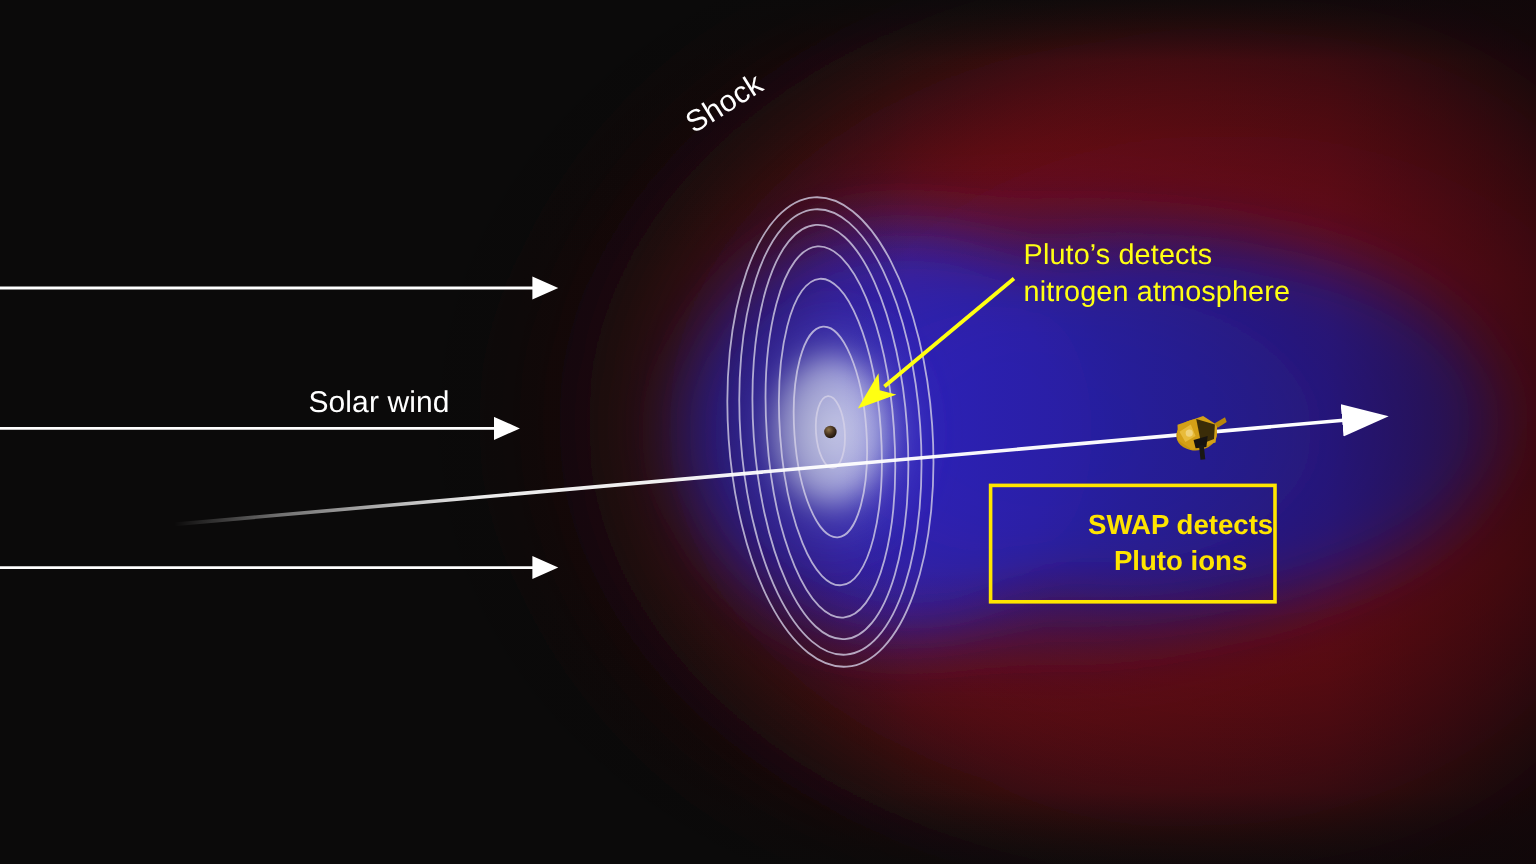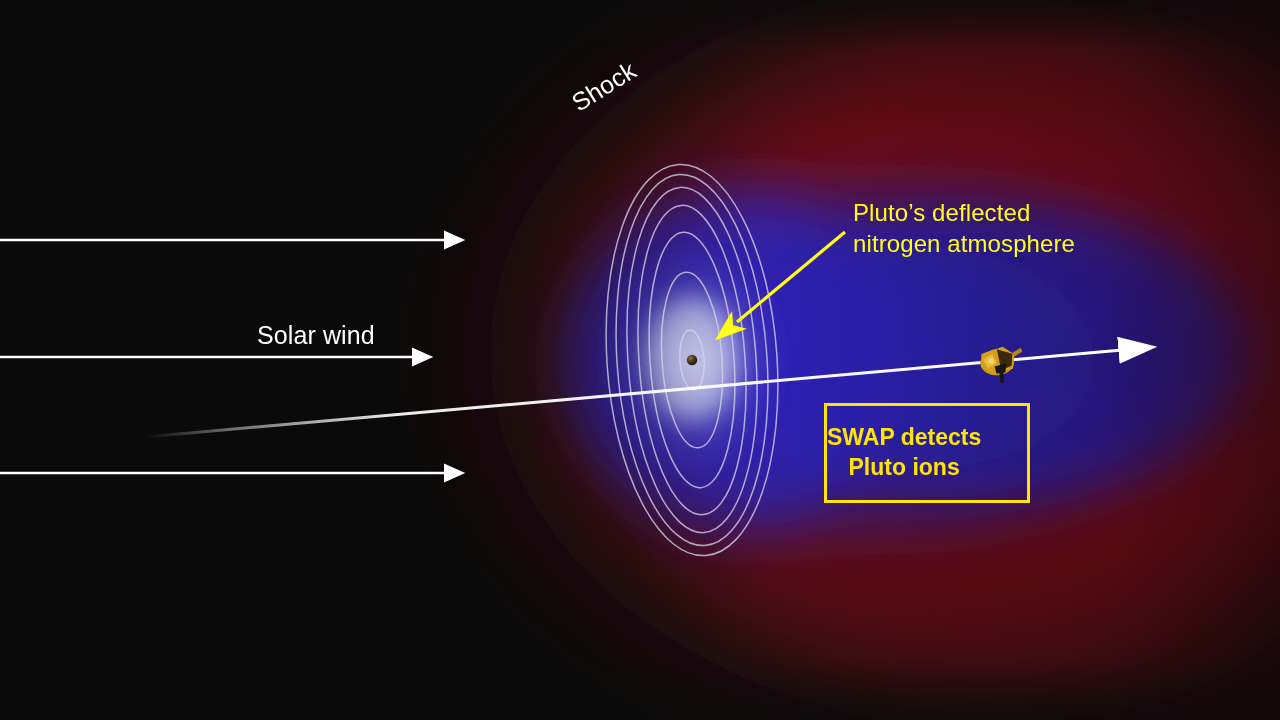--- a/index.html
+++ b/index.html
@@ -57,27 +57,27 @@
     left: 853px;
     top: 198px;
     font-size: 24px;
     color: #ffff12;
     line-height: 1.28;
   }
   #swap-box {
     position: absolute;
     left: 824px;
     top: 403px;
-    width: 206px;
+    width: 240px;
     height: 100px;
     box-sizing: border-box;
     border: 3px solid #ffe500;
     display: flex;
     align-items: center;
-    justify-content: flex-start;
+    justify-content: flex-end;
   }
   #swap-box .swap-text {
     color: #ffe500;
     font-size: 23px;
     font-weight: bold;
     text-align: center;
     line-height: 1.30;
     white-space: pre;
   }
 </style>
@@ -224,21 +224,21 @@
       <path d="M13,-6 L22,-10 L23,-6 L15,-2 z" fill="#b8860b"></path>
       <circle cx="-9" cy="0" r="3" fill="#f0d37a"></circle>
     </g>
   </svg>
 
   <div class="label" id="shock-label">Shock</div>
 
   <div class="label" id="solar-wind-label">Solar wind</div>
 
 
-  <div class="label" id="atmosphere-label">Pluto’s deflected
+  <div class="label" id="atmosphere-label">Pluto’s detects
 nitrogen atmosphere</div>
 
   <div id="swap-box">
     <div class="swap-text">SWAP detects
 Pluto ions</div>
   </div>
 
 </div>
 
 </body></html>

